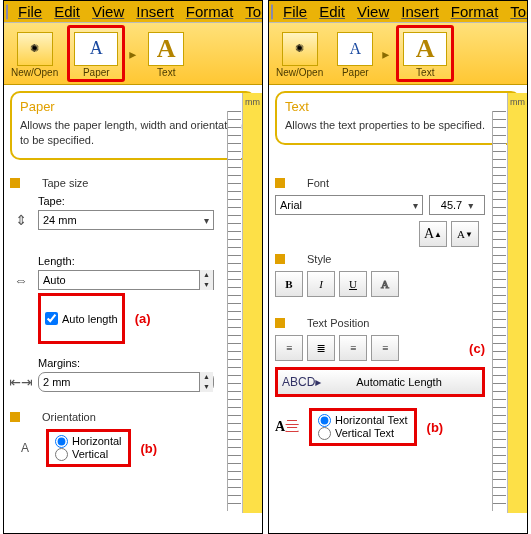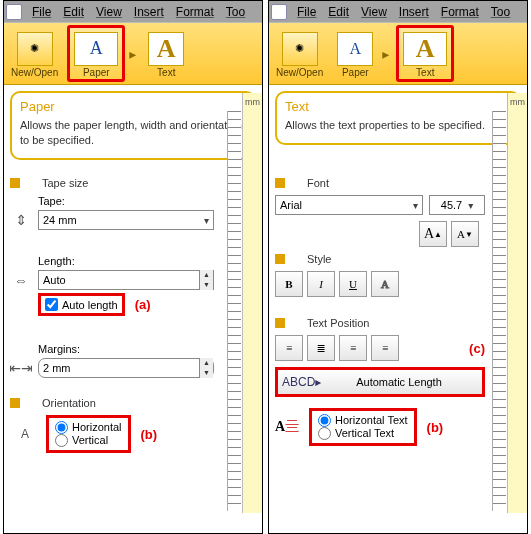--- a/index.html
+++ b/index.html
@@ -18,24 +18,24 @@
     width: 260px; height: 534px;
     border: 1px solid #000;
     background: #fff;
     overflow: hidden;
   }
   .left  { left: 3px; }
   .right { left: 268px; }
   .menubar {
     display: flex; align-items: center;
     height: 22px;
-    background: #a3a3a3;
+    background: #eab308;
     border-bottom: 1px solid #bbb;
     padding: 0 2px;
-    font-size: 12px;
+    font-size: 15px;
   }
   .menuicon {
     width: 16px; height: 16px;
     border: 1px solid #88a;
     background: #fff;
     margin-right: 4px;
     border-radius: 2px;
   }
   .menuitem { padding: 0 6px; text-decoration: underline; text-decoration-color:#555; cursor:default;}
   .ribbon {
@@ -69,21 +69,21 @@
     margin: 6px 6px 4px 6px;
     border: 2px solid #e0b400;
     border-radius: 10px;
     padding: 6px 8px 10px;
     background:#fff;
   }
   .infobox .title { color:#e0a000; font-size:13px; margin-bottom:4px; font-weight:500;}
   .infobox .desc { font-size:11px; line-height:1.35; color:#333;}
   .side-mm {
     position:absolute; top:92px; right:0; width:20px; height:420px;
-    background:#fef9c3; border-left:1px solid #bbb;
+    background:#fde047; border-left:1px solid #bbb;
     font-size:9px; text-align:center; color:#555;
   }
   .side-mm .mmtxt { margin-top:4px; }
   .ruler {
     position:absolute; top:110px; right:21px; width:14px; height:400px;
     background:#fff; border-left:1px solid #aaa;
     background-image: repeating-linear-gradient(to bottom,#888 0,#888 1px,transparent 1px,transparent 8px);
   }
   .content { padding: 0 6px; position:absolute; top:170px; width:216px; }
   .right .content { top:170px; width:222px; }
@@ -97,21 +97,21 @@
   .ctl {
     height:20px; background:#fff; border:1px solid #888;
     font-size:11px; padding:0 4px; display:flex; align-items:center; justify-content:space-between;
   }
   .dd::after { content:"▾"; font-size:10px; color:#444; margin-left:6px;}
   .spinbtns { width:14px; height:20px; border-left:1px solid #888; display:flex; flex-direction:column; }
   .spinbtns div { flex:1; text-align:center; font-size:7px; line-height:9px; color:#333; background:#eee;}
   .glyph { width:22px; display:flex; align-items:center; justify-content:center; font-size:14px; color:#555;}
   .radiogroup { border:3px solid #e60000; padding:3px 6px; display:inline-block; }
   .radiorow { display:flex; align-items:flex-start; gap:4px; }
-  .redbox { border:3px solid #e60000; padding:2px 4px; display:inline-flex; align-items:center; gap:4px;}
+  .redbox { border:3px solid #e60000; padding:16px 4px; display:inline-flex; align-items:center; gap:4px;}
   .note-red { color:#e60000; font-weight:bold; font-size:13px; }
   .tb-btn {
     width:28px; height:26px; border:1px solid #999; background:linear-gradient(#fff,#e6e6e6);
     display:flex; align-items:center; justify-content:center; font-family:Georgia,serif;
   }
   .tb-row { display:flex; gap:4px; margin:6px 0;}
   .autolen {
     border:3px solid #e60000; height:30px; display:flex; align-items:center;
     background:linear-gradient(#fff,#e6e6e6); margin-top:6px;
   }
@@ -187,21 +187,21 @@
     </div>
     <div class="row" style="margin-left:28px; gap:10px;">
       <span class="redbox">
         <input type="checkbox" checked="" style="">
         <span>Auto length</span>
       </span>
       <span class="note-red">(a)</span>
     </div>
 
     <div style="height:10px;"></div>
-    <div class="lbl" style="margin-left:28px;margin-top:14px;">Margins:</div>
+    <div class="lbl" style="margin-left:28px;">Margins:</div>
     <div class="row">
       <div class="glyph">⇤⇥</div>
       <div class="ctl" style="flex:1; padding-right:0;border-radius:7px;">
         <span>2 mm</span>
         <div class="spinbtns">
             <div>▲</div>
             <div>▼</div>
           </div>
       </div>
     </div>

